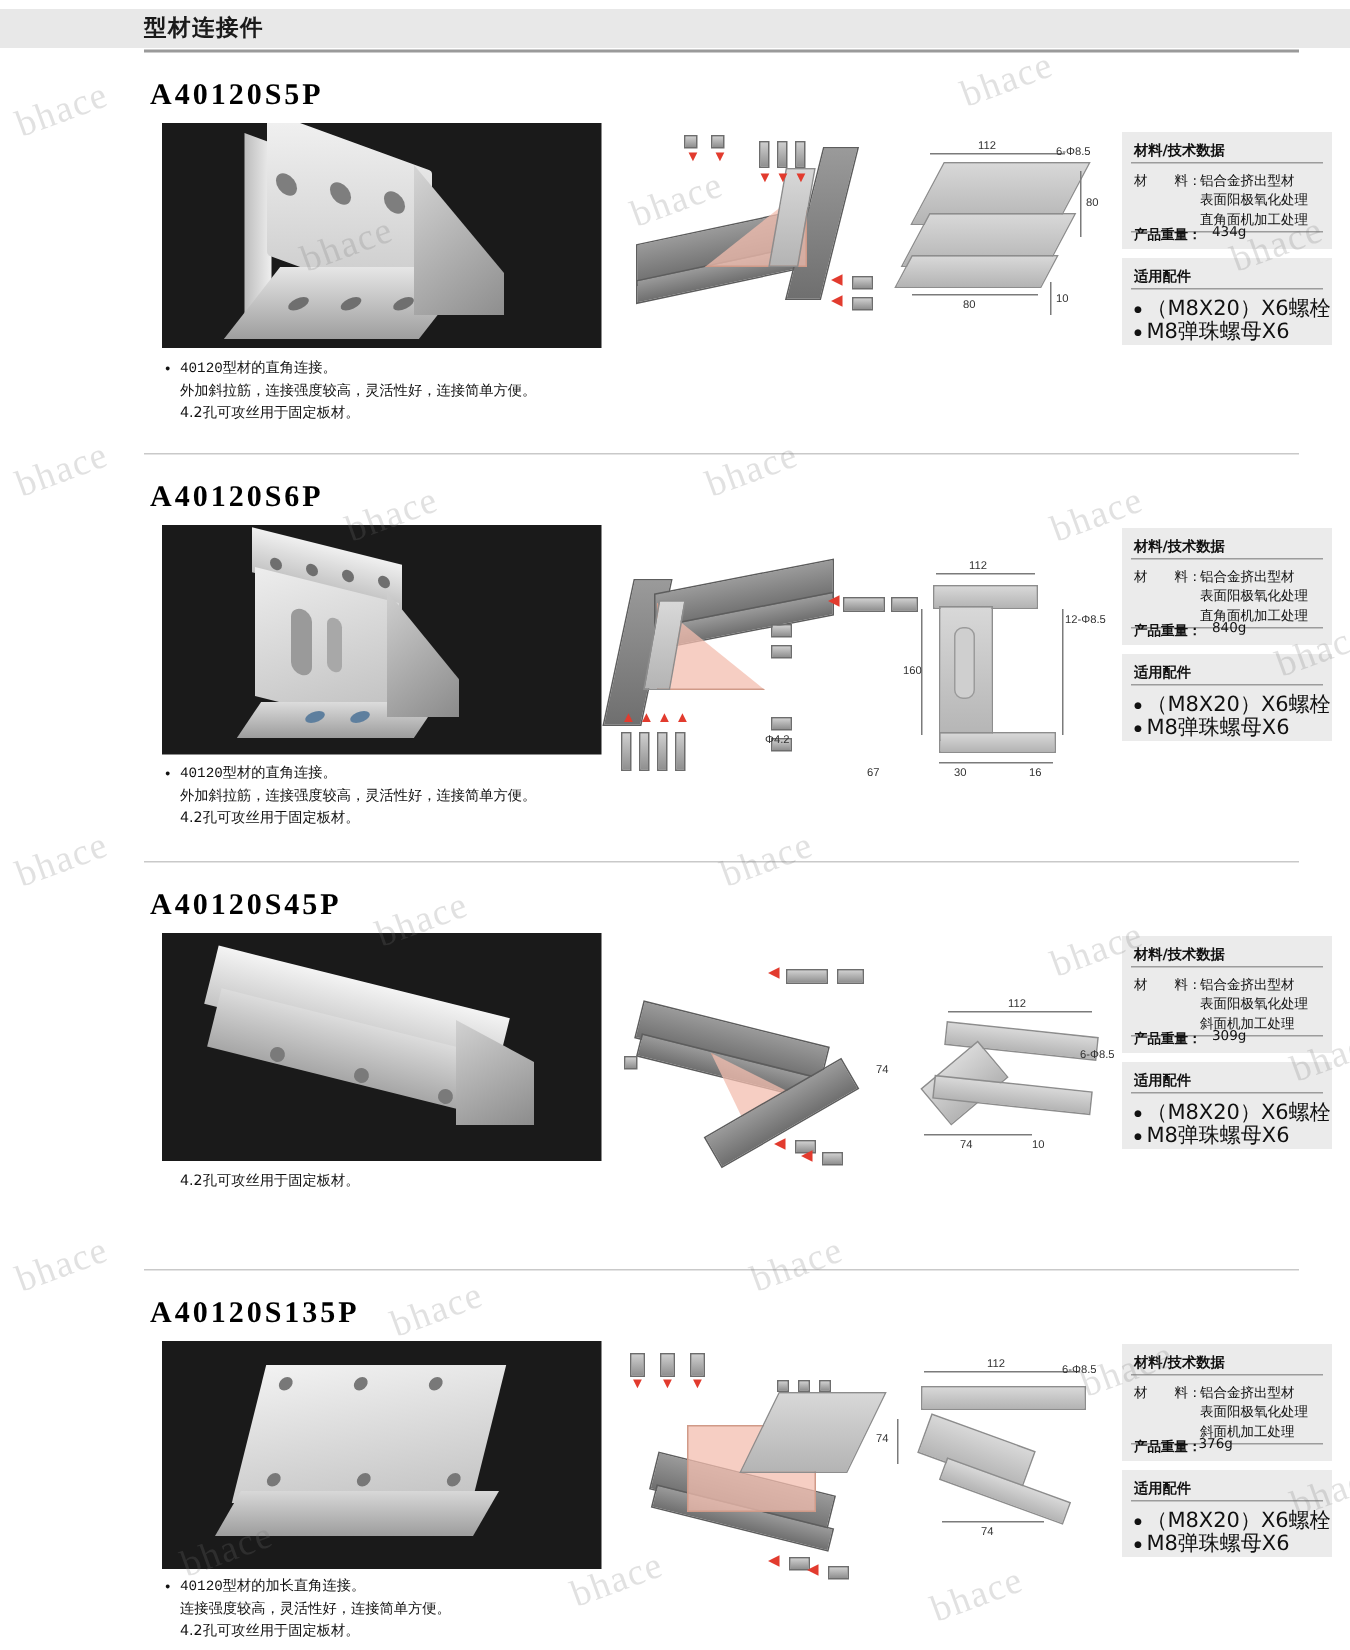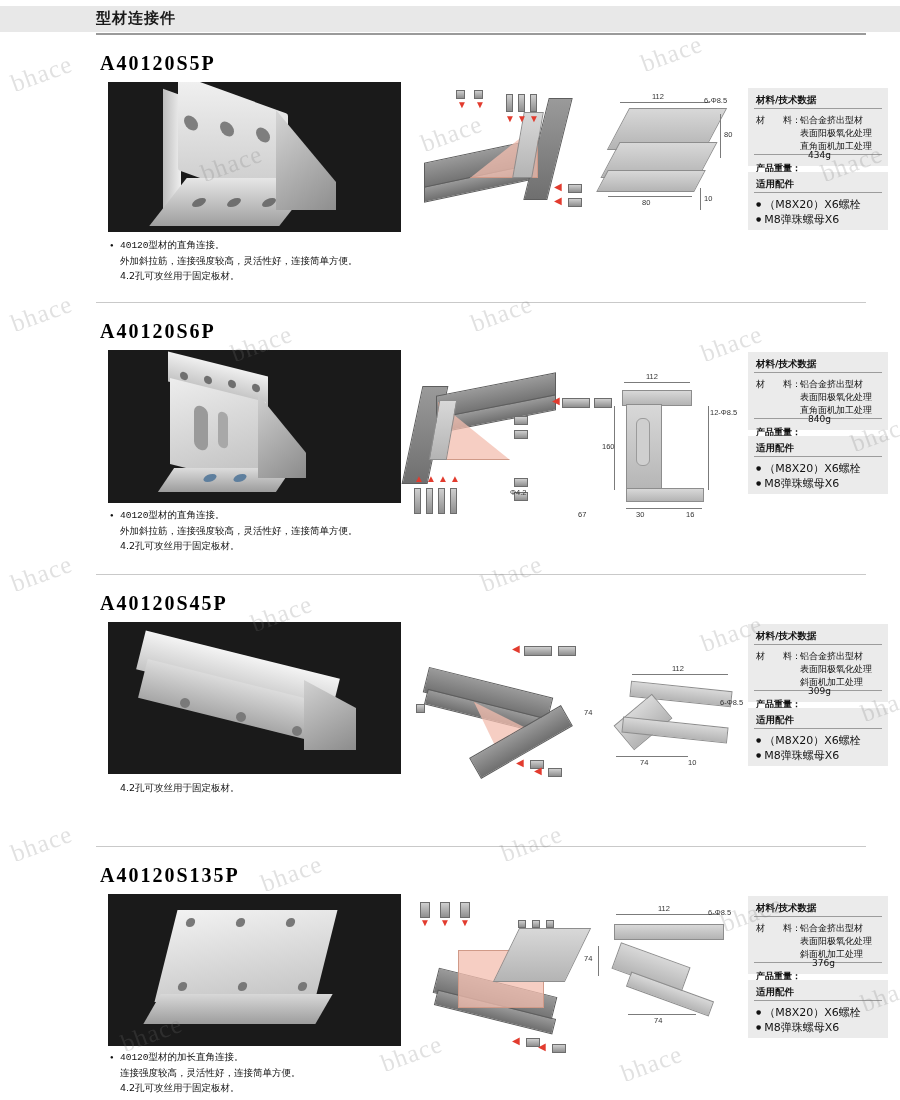--- a/index.html
+++ b/index.html
@@ -74,22 +74,22 @@
   .spec{
     position:absolute;background:#ebebeb;
   }
   .spec .stitle{
     position:absolute;left:8px;top:6px;
     font-family:"DejaVu Sans",sans-serif;
     font-size:9.5px;font-weight:bold;color:#111;
   }
   .spec .srule{position:absolute;left:6px;height:1px;background:#9c9c9c;}
   .spec .row{position:absolute;font-family:"DejaVu Sans",sans-serif;font-size:9px;color:#111;white-space:nowrap;}
-  .spec .rowb{font-weight:bold;margin-top:12px;}
-  .spec .bul{position:absolute;font-family:"DejaVu Sans",sans-serif;font-size:11px;color:#111;white-space:nowrap;}
+  .spec .rowb{font-weight:bold;}
+  .spec .bul{position:absolute;font-family:"DejaVu Sans",sans-serif;font-size:14px;color:#111;white-space:nowrap;}
   .spec .bul:before{content:"●";font-size:6px;position:relative;top:-2px;margin-right:3px;}
 </style>
 </head>
 <body>
 
 <div class="page-header">
   <div class="header-band"></div>
   <div class="header-title">型材连接件</div>
   <div class="header-rule"></div>
 </div>
@@ -392,21 +392,21 @@
     <div class="stitle">材料/技术数据</div>
     <div class="srule" style="top:20px;width:128px"></div>
     <div class="row" style="left:8px;top:26px">材　　料：</div>
     <div class="row" style="left:52px;top:26px">铝合金挤出型材</div>
     <div class="row" style="left:52px;top:39px">表面阳极氧化处理</div>
     <div class="row" style="left:52px;top:52px">斜面机加工处理</div>
     <div class="srule" style="top:66px;width:128px"></div>
   </div>
   <div class="spec" style="left:748px;top:948px;width:140px;height:30px;background:transparent">
     <div class="row rowb" style="left:8px;top:10px">产品重量：</div>
-    <div class="row" style="left:64px;top:10px">376g</div>
+    <div class="row" style="left:51px;top:10px">376g</div>
   </div>
   <div class="spec" style="left:748px;top:980px;width:140px;height:58px">
     <div class="stitle">适用配件</div>
     <div class="srule" style="top:20px;width:128px"></div>
     <div class="bul" style="left:8px;top:25px">（M8X20）X6螺栓</div>
     <div class="bul" style="left:8px;top:40px">M8弹珠螺母X6</div>
   </div>
 </div>
 
 <div class="wm-layer" id="wm-layer">

